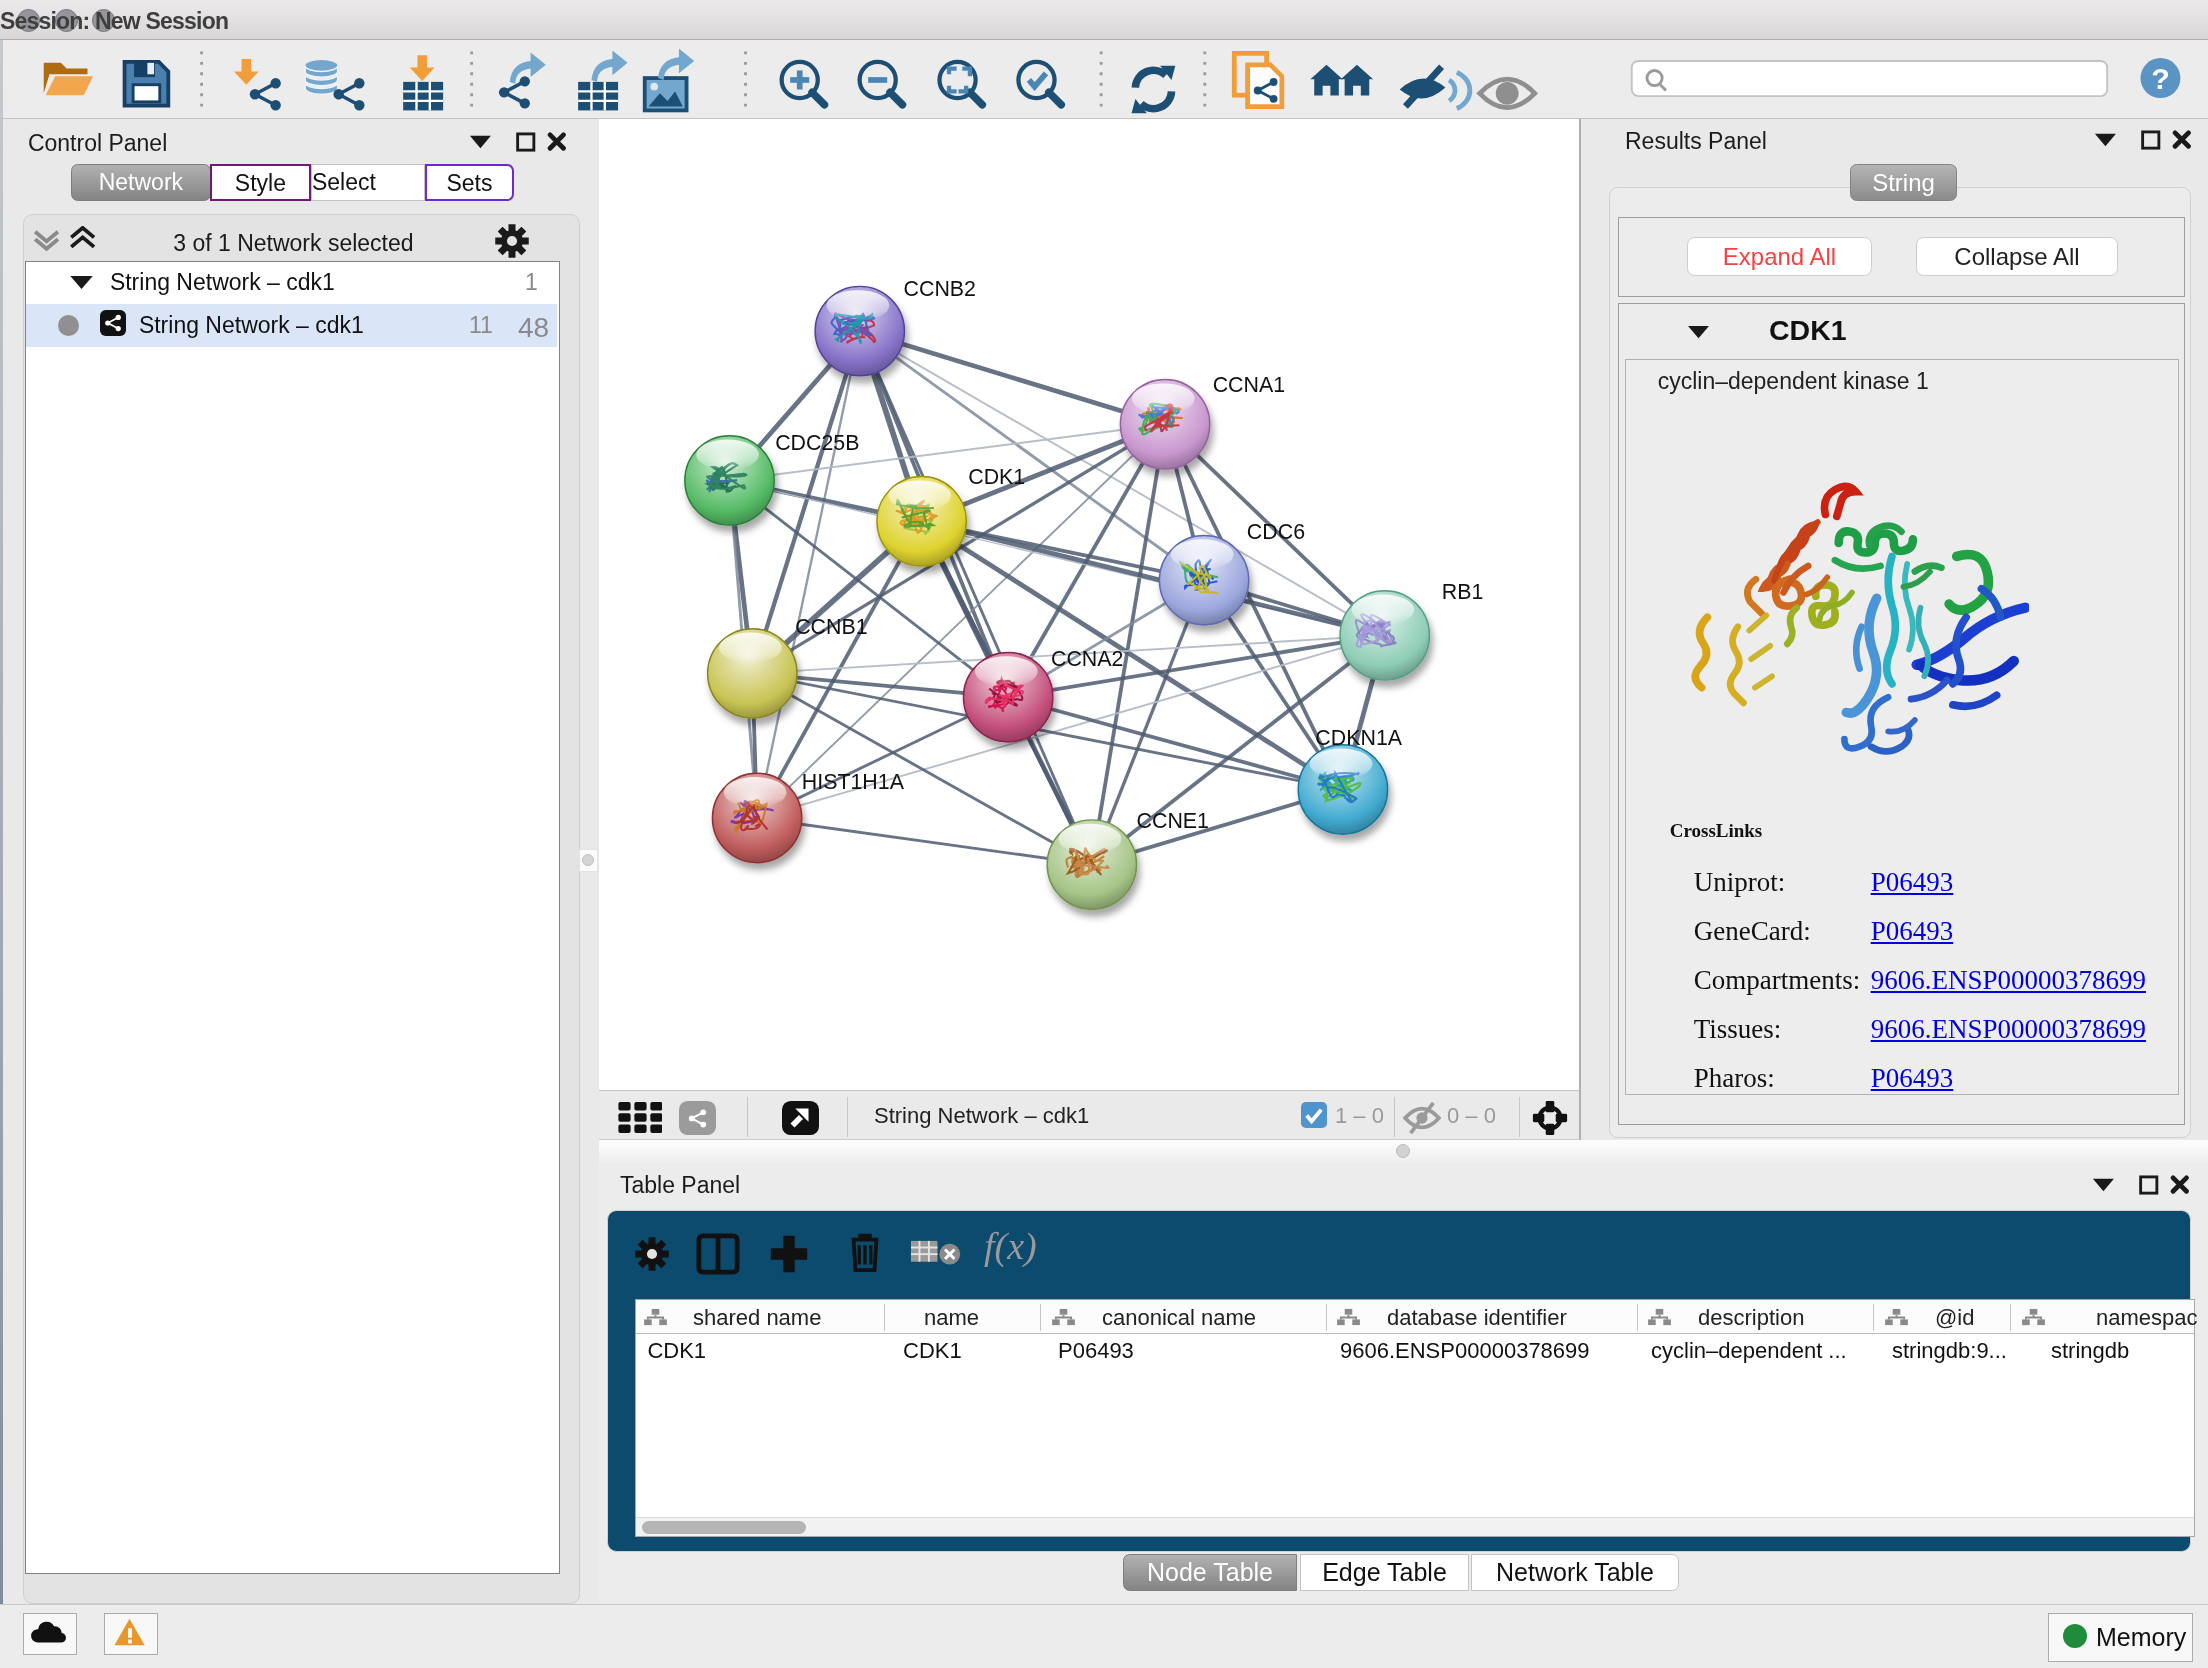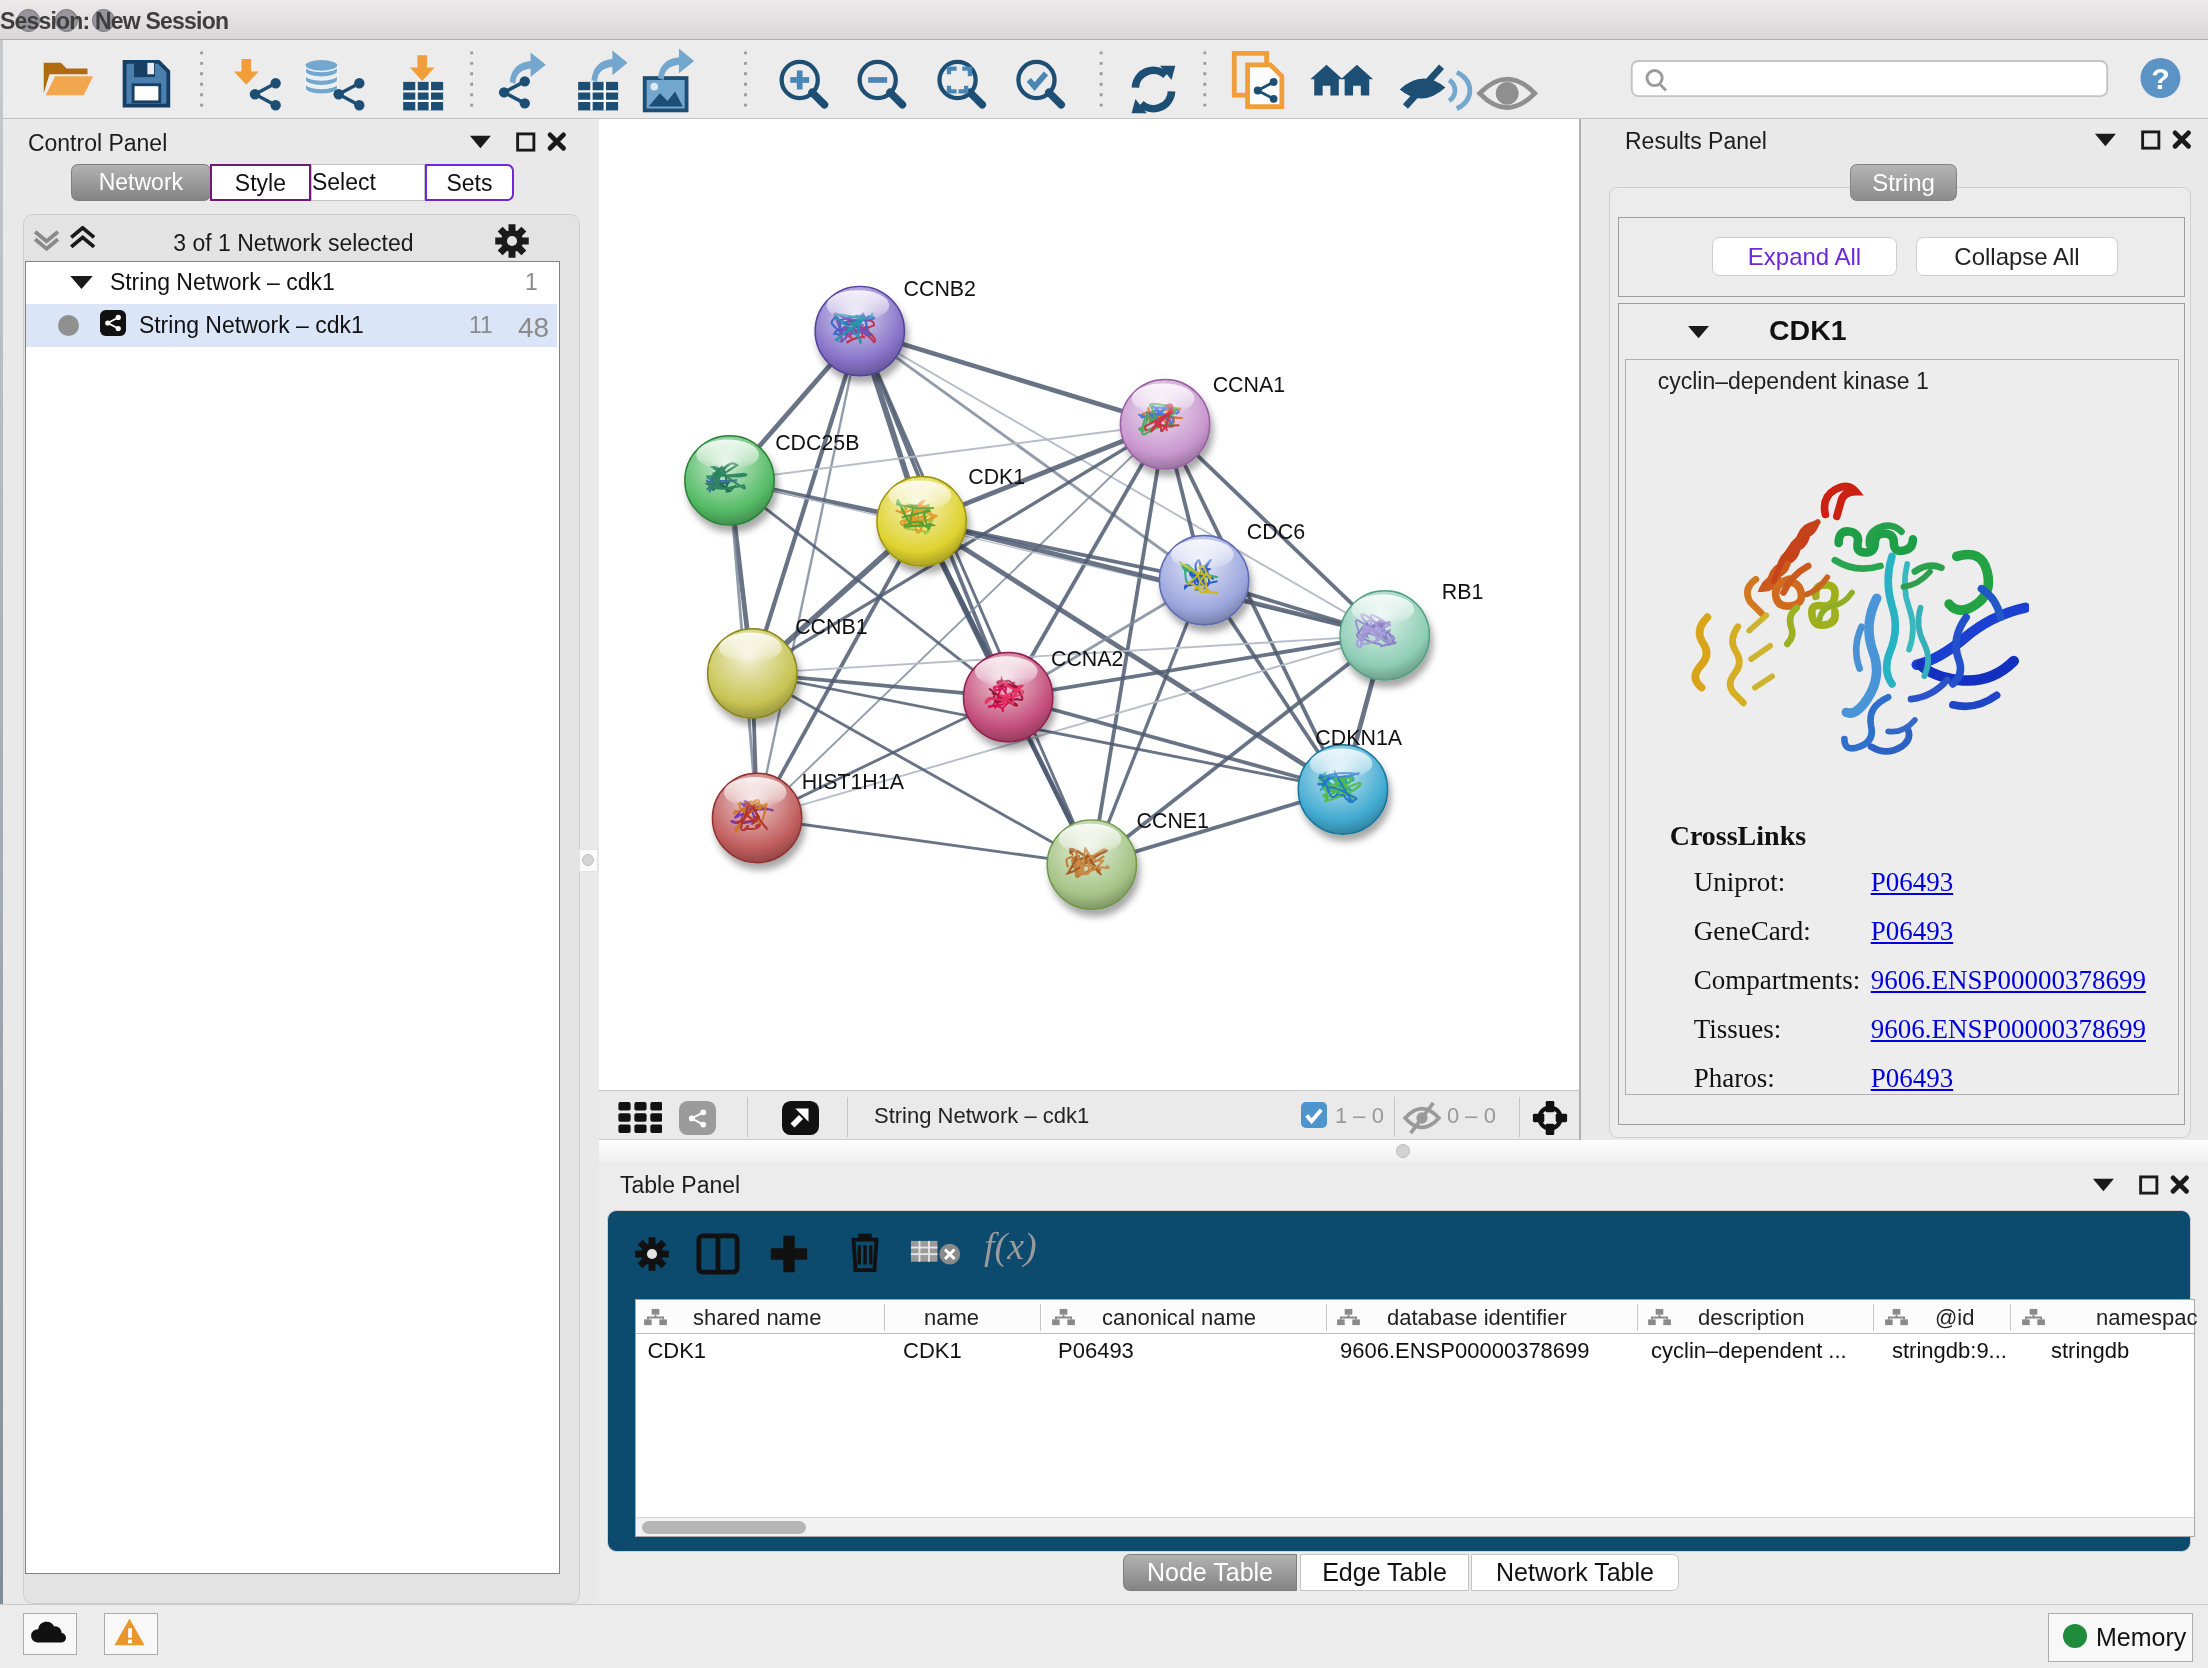--- a/index.html
+++ b/index.html
@@ -489,21 +489,21 @@
 <div class="abs" style="left:1580px;top:119px;width:629px;height:1021px;background:#e9e9e9;border-left:1px solid #b0b0b0">
 <div class="abs" style="left:44px;top:8.6px;font-size:23px;color:#1c1c1c">Results Panel</div>
 <svg class="abs" style="left:512px;top:11.4px" width="105" height="21" viewBox="0 0 110 22">
 <path d="M2,4 l22,0 l-11,13 z" fill="#1a1a1a"></path>
 <rect x="52" y="2" width="17" height="17" fill="none" stroke="#1a1a1a" stroke-width="3"></rect>
 <path d="M86,3 l14,14 M100,3 l-14,14" stroke="#1a1a1a" stroke-width="5" stroke-linecap="round"></path>
 </svg>
 <div class="abs" style="left:27.6px;top:68px;width:582px;height:951px;background:#ececec;border:1px solid #cfcfcf;border-radius:8.6px"></div>
 <div class="abs" style="left:269px;top:45px;width:107px;height:37px;background:linear-gradient(#b5b5b5,#8b8b8b);border:1px solid #838383;border-radius:6.7px;color:#fff;font-size:24px;text-align:center;line-height:35px">String</div>
 <div class="abs" style="left:37px;top:98px;width:567px;height:80px;border:1px solid #9e9e9e">
- <div class="abs" style="left:93px;top:19px;width:185px;height:39px;background:#fff;border:1px solid #cdcdcd;border-radius:7.6px;font-size:24px;text-align:center;line-height:37px;color:#6d28d9">Expand All</div>
+ <div class="abs" style="left:68px;top:19px;width:185px;height:39px;background:#fff;border:1px solid #cdcdcd;border-radius:7.6px;font-size:24px;text-align:center;line-height:37px;color:#ef4444">Expand All</div>
  <div class="abs" style="left:297px;top:19px;width:202px;height:39px;background:#fff;border:1px solid #cdcdcd;border-radius:7.6px;font-size:24px;text-align:center;line-height:37px;color:#222">Collapse All</div>
 </div>
 <div class="abs" style="left:37px;top:184px;width:567px;height:822px;border:1px solid #9e9e9e">
  <svg class="abs" style="left:68px;top:21px" width="23" height="14.3" viewBox="0 0 24 15">
         <path d="M1,1 l22,0 l-11,13 z" fill="#1a1a1a"></path>
       </svg>
  <div class="abs" style="left:150px;top:9.5px;font-size:28.5px;font-weight:bold;color:#111">CDK1</div>
  <div class="abs" style="left:5.7px;top:55px;width:554px;height:736px;background:#ededed;border:1px solid #b0b0b0">
   <div class="abs" style="left:32px;top:7.6px;font-size:23px;color:#222">cyclin–dependent kinase 1</div>
   <svg width="354" height="295" viewBox="0 0 372 310" style="position:absolute;left:49px;top:105px">
@@ -538,21 +538,21 @@
 <path d="M160,118 q-10,14 -22,18" fill="none" stroke="#c9641f" stroke-width="6" stroke-linecap="round"></path>
 <path d="M186,134 q-8,12 -20,14 q-12,2 -14,14" fill="none" stroke="#8fae24" stroke-width="6" stroke-linecap="round"></path>
 <path d="M238,70 q-10,-10 -24,-4 q-12,6 -10,18" fill="none" stroke="#25a04b" stroke-width="7" stroke-linecap="round"></path>
 <path d="M268,112 q-12,14 -28,16" fill="none" stroke="#2e9e4e" stroke-width="6" stroke-linecap="round"></path>
 <path d="M258,150 q-6,20 4,38 q8,16 0,34" fill="none" stroke="#35b0b8" stroke-width="6" stroke-linecap="round"></path>
 <path d="M196,170 q-10,22 -2,44" fill="none" stroke="#4a90d4" stroke-width="7" stroke-linecap="round"></path>
 <path d="M322,130 q16,10 20,30" fill="none" stroke="#2257c8" stroke-width="8" stroke-linecap="round"></path>
 <path d="M286,226 q-16,18 -38,20" fill="none" stroke="#2b52c8" stroke-width="7" stroke-linecap="round"></path>
 <path d="M252,268 q-12,14 -28,12" fill="none" stroke="#3467c8" stroke-width="6" stroke-linecap="round"></path>
 </svg>
-  <div class="abs" style="left:44px;top:460px;font-family:'Liberation Serif',serif;font-size:28px;font-weight:bold;color:#111">CrossLinks</div>
+  <div class="abs" style="left:44px;top:460px;font-family:'Liberation Serif',serif;font-size:19px;font-weight:bold;color:#111">CrossLinks</div>
   <div class="abs" style="left:68px;top:498px;font-family:'Liberation Serif',serif;font-size:27px;color:#111;line-height:49px">
    <div>Uniprot:</div>
           <div>GeneCard:</div>
           <div>Compartments:</div>
           <div>Tissues:</div>
           <div>Pharos:</div>
   </div>
   <div class="abs" style="left:245px;top:498px;font-family:'Liberation Serif',serif;font-size:27px;color:#0000dd;line-height:49px;text-decoration:underline">
    <div>P06493</div>
           <div>P06493</div>

